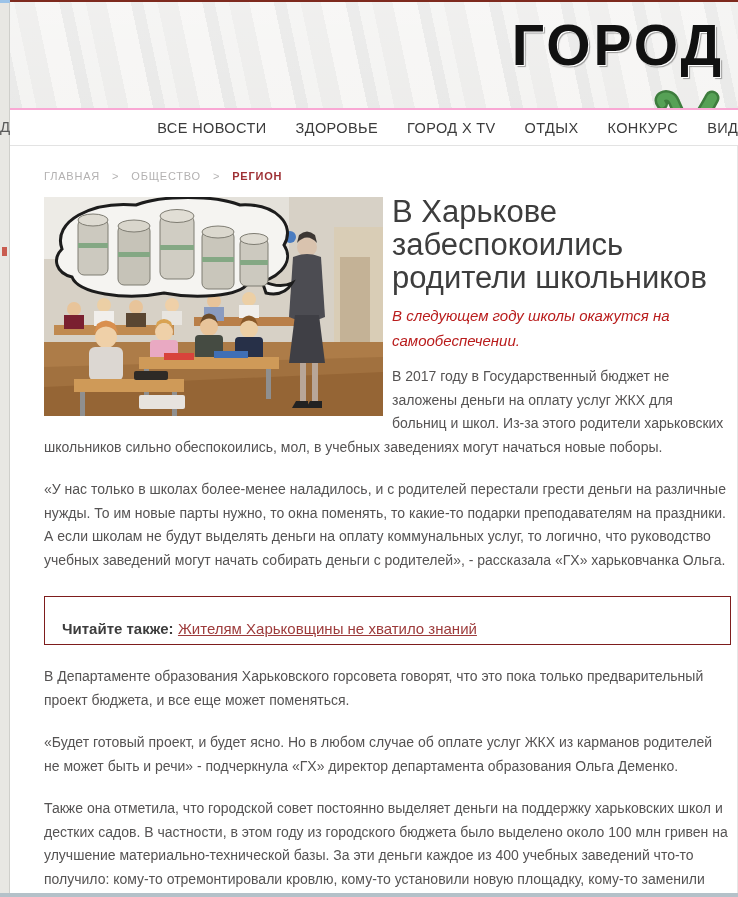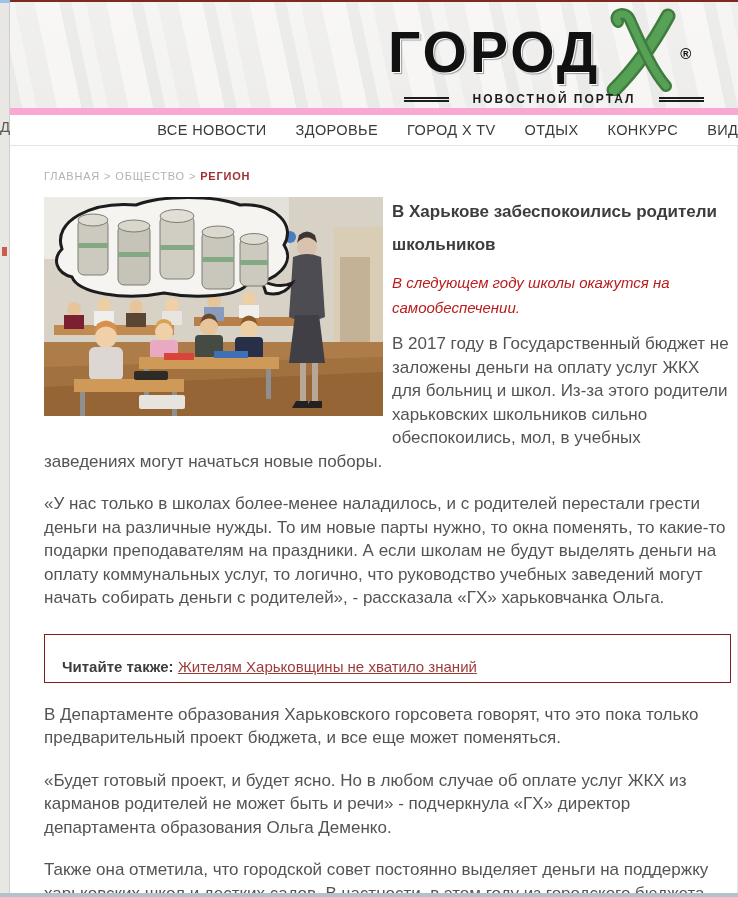--- a/index.html
+++ b/index.html
@@ -18,52 +18,52 @@
   .main { position:absolute; left:10px; top:0; width:728px; height:897px; }
 
   
   .header { position:relative; height:108px; border-top:2px solid #7e2a1e; overflow:hidden;
     background:
       linear-gradient(rgba(255,255,255,.62), rgba(255,255,255,.55)),
       repeating-linear-gradient(78deg, #cfcfcd 0 12px, #e6e5e2 12px 26px, #d8d7d4 26px 46px, #eceae7 46px 70px),
       repeating-linear-gradient(-12deg, #dddcd9 0 18px, #efeeec 18px 40px, #d4d3d0 40px 66px);
   }
   .logo { position:absolute; right:14px; top:2px; width:336px; height:100px; }
-  .logo-row { display:flex; align-items:center; }
+  .logo-row { display:flex; align-items:flex-end;flex-direction:column; }
   .logo-word { font-size:57px; line-height:82px; font-weight:700; letter-spacing:3px; color:#111;
     text-shadow:1px 1px 0 #fff, 2px 2px 1px rgba(0,0,0,.35); }
   .logo-x { margin-left:2px; margin-top:4px; }
   .logo-reg { font-size:15px; color:#111; margin-top:2px; font-weight:700; }
   .tagline { display:flex; align-items:center; gap:24px; margin-top:-8px; width:300px; margin-left:16px; }
   .tagline .rule { flex:1; height:5px; border-top:2px solid #1c1c1c; border-bottom:2px solid #1c1c1c; }
   .tagline .tg-text { font-size:12px; font-weight:700; letter-spacing:2px; color:#1c1c1c; white-space:nowrap; }
 
   
-  .nav { height:38px; border-top:7px solid #f9a8d4; border-bottom:1px solid #e3e3e3;
+  .nav { height:38px; border-top:2px solid #f9a8d4; border-bottom:1px solid #e3e3e3;
     background:#fff; display:flex; align-items:center; justify-content:flex-end; overflow:visible; }
   .nav-list { display:flex; gap:29px; margin-right:-22px; }
   .nav-item { font-size:14.5px; color:#3b3b3b; letter-spacing:.4px; white-space:nowrap; cursor:pointer; }
 
   
   .content { position:relative; min-height:747px; border-right:1px solid #e6e6e6; padding:24px 6px 0 34px; }
 
-  .breadcrumb { display:flex; align-items:center; gap:4px; font-size:11px; letter-spacing:.8px; margin-bottom:13px; }
+  .breadcrumb { display:flex; align-items:center; gap:12px; font-size:11px; letter-spacing:.8px; margin-bottom:13px; }
   .crumb { color:#b3b1b1; cursor:pointer; }
   .crumb-sep { color:#b3b1b1; font-size:11px; }
   .crumb.current { color:#9e3034; font-weight:700; cursor:default; }
 
   .article-image { float:left; width:339px; height:219px; margin:2px 9px 14px 0; background:#cbb9a4; }
   .article-image svg { display:block; }
 
-  .art-title { font-size:17px; line-height:33px; font-weight:700; color:#3d3d3d; margin-bottom:9px; }
+  .art-title { font-size:31px; line-height:33px; font-weight:400; color:#3d3d3d; margin-bottom:9px; }
   .meta { overflow:hidden; display:flex; justify-content:space-between; align-items:center; margin-bottom:8px; }
   .meta-date { font-size:11px; color:#9a9a9a; letter-spacing:.4px; }
   .meta-views { display:flex; align-items:center; gap:5px; font-size:16px; color:#4c4c4c; }
   .lead { font-style:italic; font-size:15px; line-height:25px; color:#b91c1c; margin-bottom:12px; }
-  .para { font-size:17px; line-height:23.5px; color:#555353; margin-bottom:19px; }
+  .para { font-size:14px; line-height:23.5px; color:#555353; margin-bottom:19px; }
 
   .read-also { clear:both; border:1px solid #7e1d1d; padding:23px 16px 6px 17px; margin:24px 0 20px 0; }
   .read-also-label { font-size:15px; font-weight:700; color:#3d3d3d; }
   .read-also-link { font-size:15px; color:#9d3b3b; text-decoration:underline; cursor:pointer; }
 
   .bottom-bar { position:absolute; left:0; bottom:0; width:738px; height:4px; background:#b4c1c9; z-index:6; }
 </style>
 </head>
 <body>
 

